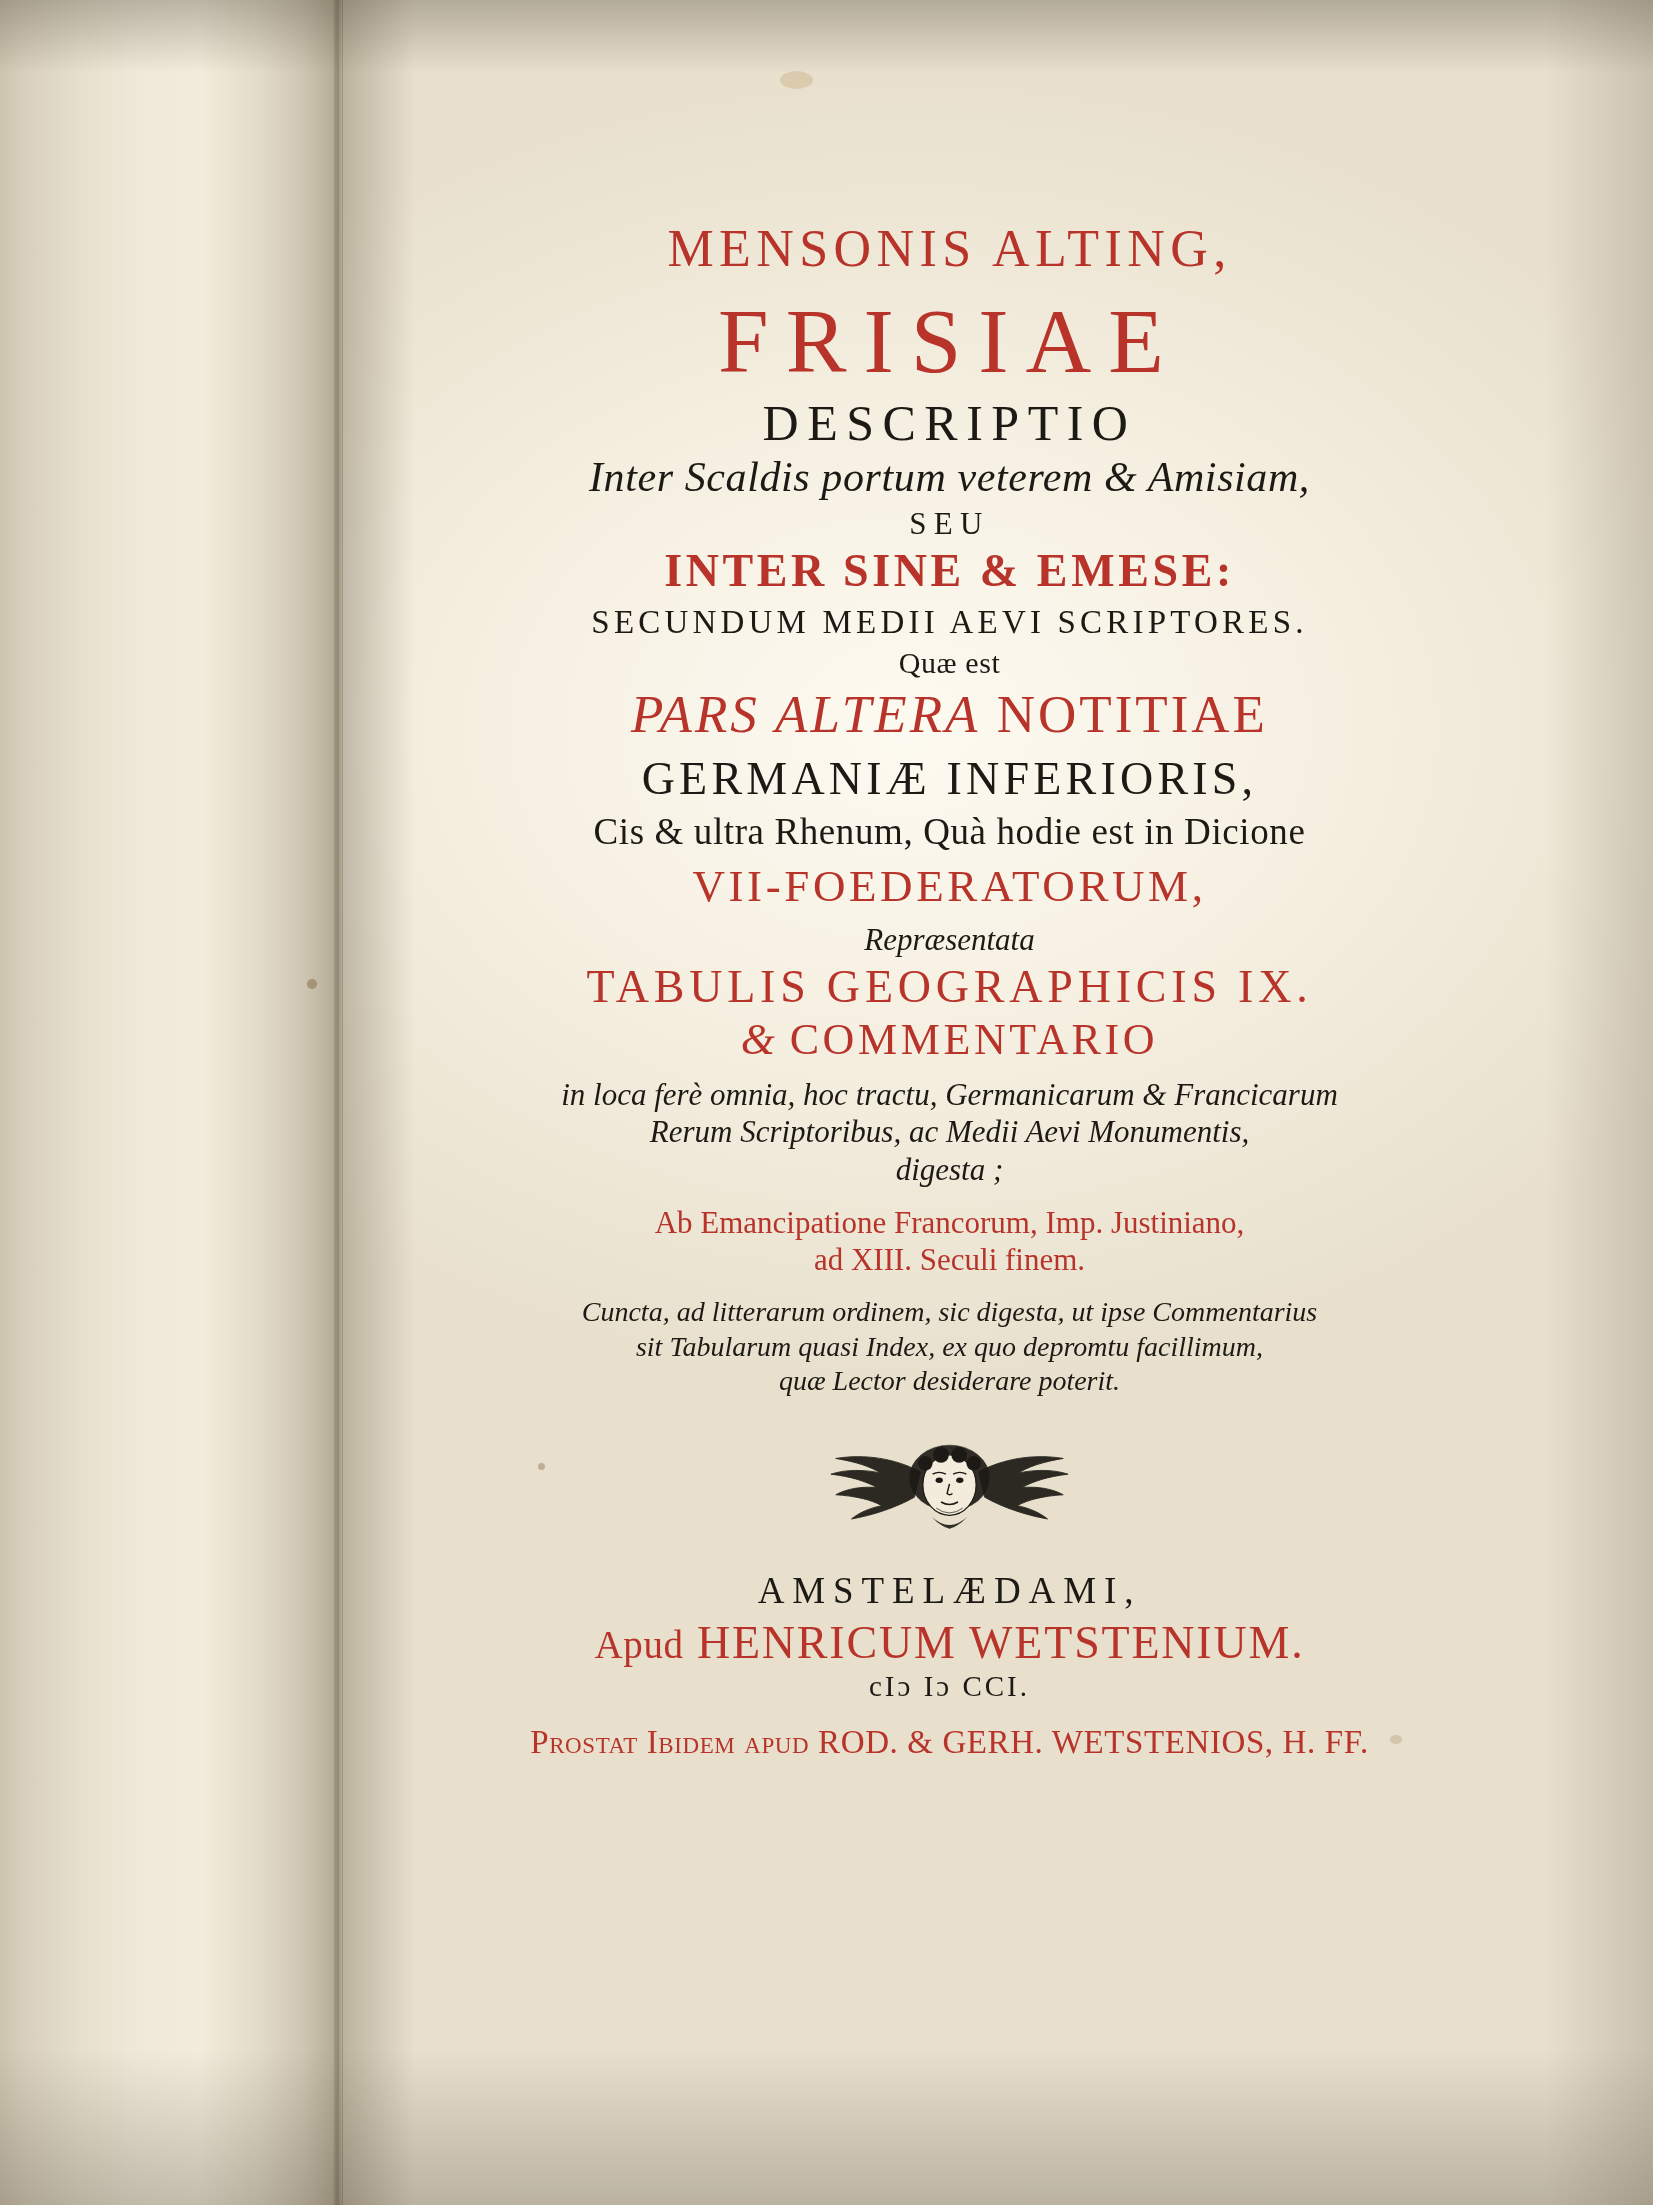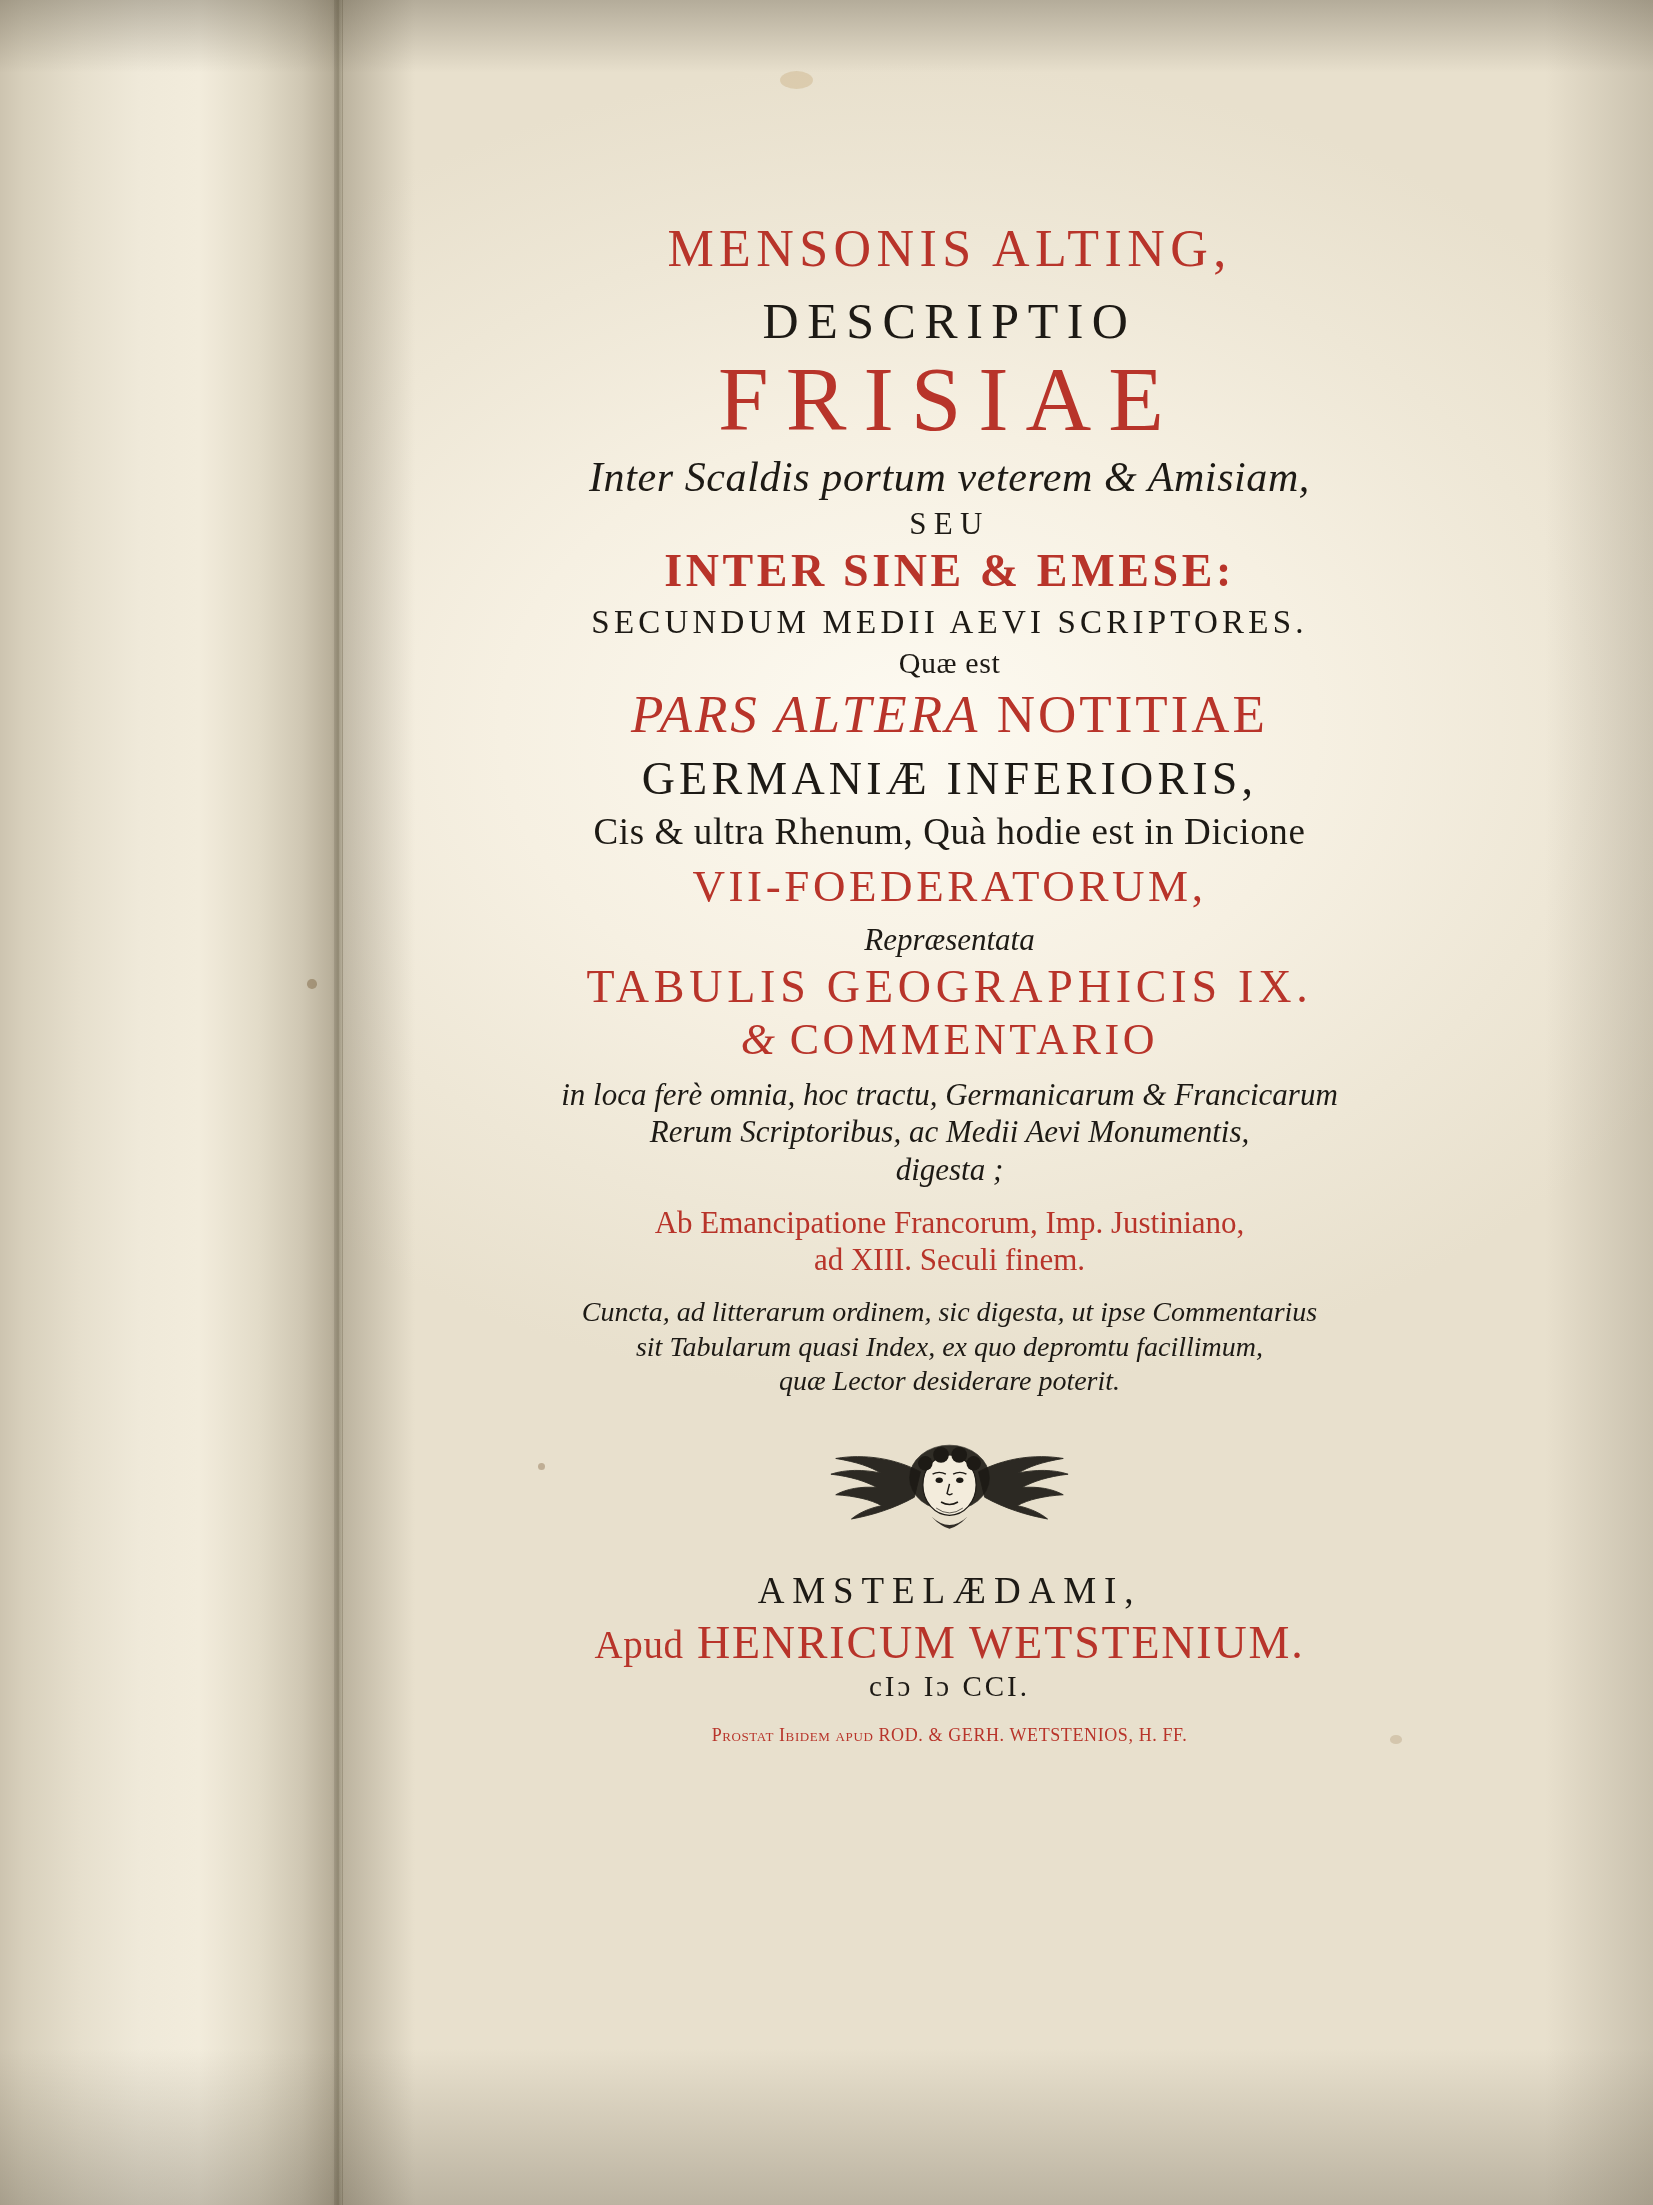--- a/index.html
+++ b/index.html
@@ -195,21 +195,21 @@
     letter-spacing: 1.8px;
     margin-bottom: 6px;
   }
   .l-apud .sm { font-size: 39px; letter-spacing: 0.6px; }
   .l-date {
     font-size: 29px;
     letter-spacing: 3px;
     margin-bottom: 25px;
   }
   .l-prostat {
-    font-size: 18px;
+    font-size: 33px;
     letter-spacing: 0.6px;
   }
   .sc { font-variant: small-caps; }
 </style>
 </head>
 <body>
 
 <div id="page">
 
   <div id="gutter"></div>
@@ -218,23 +218,23 @@
 
   <div class="spot" style="left:780px;top:71px;width:33px;height:18px;background:rgba(185,150,95,.28);"></div>
   <div class="spot" style="left:307px;top:979px;width:9.7px;height:9.7px;background:rgba(120,95,60,.45);"></div>
   <div class="spot" style="left:538px;top:1463px;width:7.3px;height:7.3px;background:rgba(130,100,65,.40);"></div>
   <div class="spot" style="left:1390px;top:1735px;width:12px;height:8.5px;background:rgba(150,120,80,.25);"></div>
 
   <div id="content">
 
     <div class="line l-author red">MENSONIS ALTING,</div>
 
+    <div class="line l-frisiae red">FRISIAE</div>
+
     <div class="line l-descriptio blk">DESCRIPTIO</div>
-
-    <div class="line l-frisiae red">FRISIAE</div>
 
     <div class="line l-ital1 blk">Inter Scaldis portum veterem &amp; Amisiam,</div>
 
     <div class="line l-seu blk">SEU</div>
 
     <div class="line l-intersine red">INTER SINE &amp; EMESE:</div>
 
     <div class="line l-secundum blk">SECUNDUM MEDII AEVI SCRIPTORES.</div>
 
     <div class="line l-quaeest blk">Quæ est</div>

